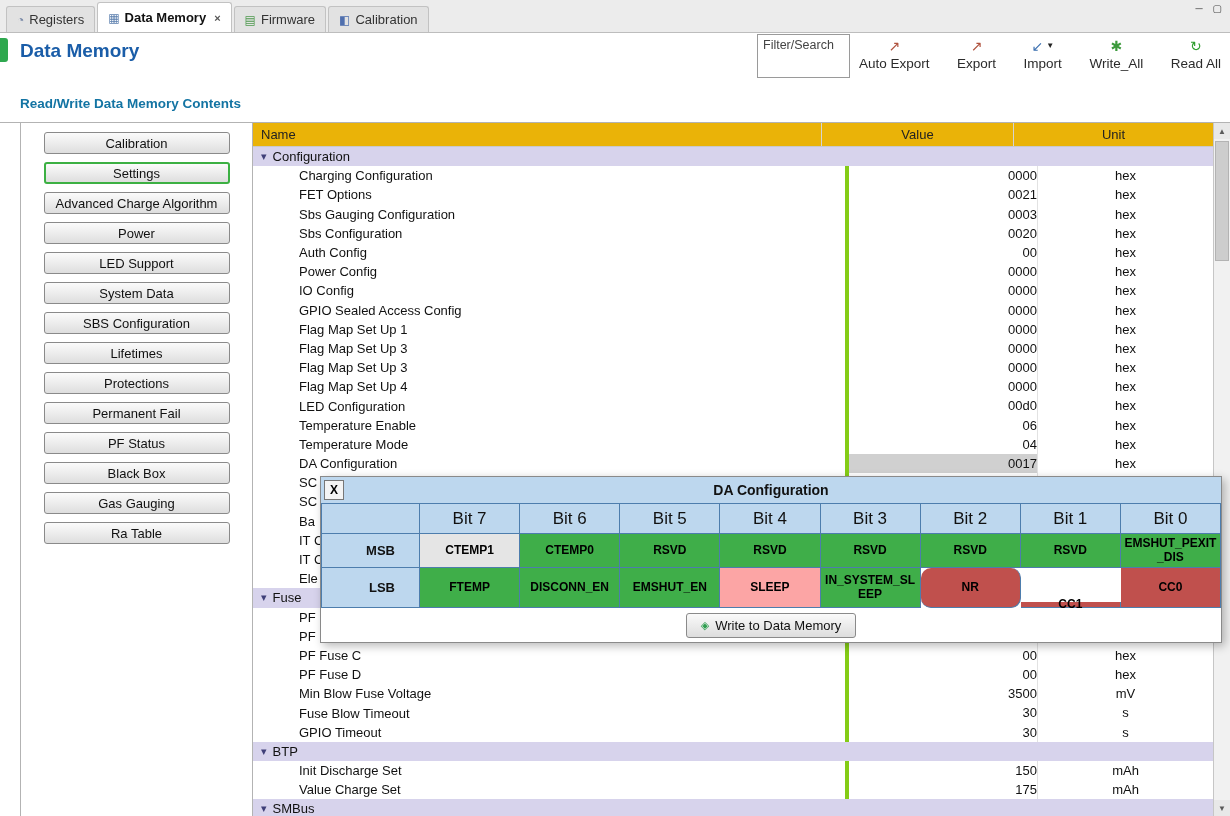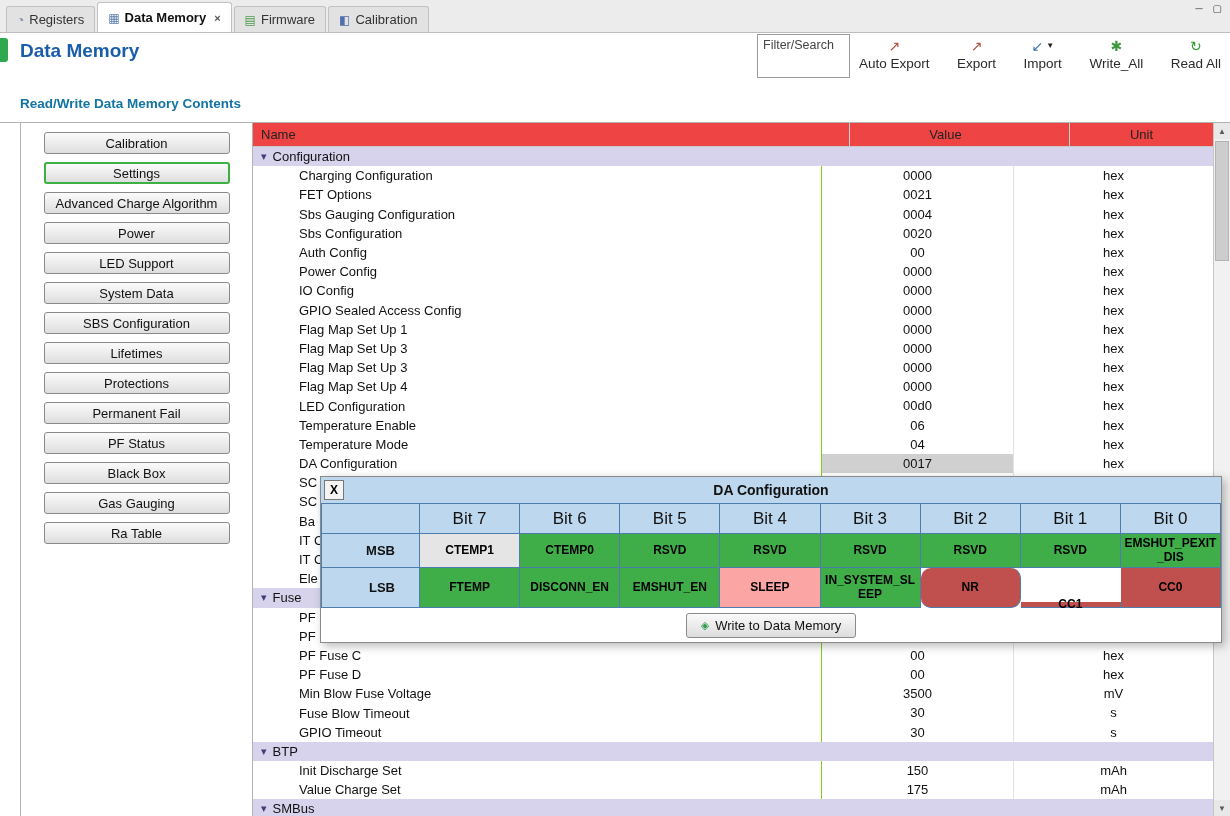--- a/index.html
+++ b/index.html
@@ -30,30 +30,30 @@
   .sectiontitle { position:absolute; left:20px; top:96px; font-size:13.5px; font-weight:bold; color:var(--section-title-color,#1374a3); }
 
   
   .content { position:absolute; left:0; right:0; top:122px; bottom:0; border-top:1px solid #b3b3b3; padding-left:20px; display:flex; }
   .sidebar { width:233px; border-left:1px solid #b3b3b3; border-right:1px solid #b3b3b3; padding-top:9px; background:#fff; }
   .sbtn { display:block; width:186px; height:22px; margin:0 auto 8px auto; background:linear-gradient(#fbfbfb,#dedede); border:1px solid #8a8a8a; border-radius:3px; font-family:inherit; font-size:13px; color:#111; }
   .sbtn.selected { border:2px solid var(--selected-green,#3cb043); }
 
   
   .tablearea { flex:1; position:relative; overflow:hidden; background:#fff; }
-  .thead { display:flex; height:24px; border-bottom:1px solid #c9c9c9; background:#ef4444; color:#222;gap:28px; }
+  .thead { display:flex; height:24px; border-bottom:1px solid #c9c9c9; background:#eab308; color:#222; }
   .thead > div { display:flex; align-items:center; }
   .h-name { width:568px; padding-left:8px; }
   .h-value { width:192px; justify-content:center; border-left:1px solid #d4d4d4; }
   .h-unit { flex:1; justify-content:center; border-left:1px solid #d4d4d4; }
   .trow { display:flex; height:19.2px; align-items:center; }
   .trow.section { background:var(--section-row-bg,#d7d3ec); padding-left:8px; gap:6px; }
   .arrow { color:#3f3f78; font-size:11px; line-height:1; }
   .cname { width:568px; padding-left:46px; white-space:nowrap; overflow:hidden; }
-  .cvalue { width:192px; text-align:center; align-self:stretch; line-height:19.2px; border-left:1px solid #84cc16; }
+  .cvalue { width:192px; text-align:right; align-self:stretch; line-height:19.2px; border-left:4px solid #84cc16;margin-left:24px; }
   .cunit { flex:1; text-align:center; align-self:stretch; line-height:19.2px; border-left:1px solid #e2e2e2; }
   .cvalue.selected { background:var(--selected-value-bg,#d0d0d0); }
 
   
   .vscroll { width:17px; position:relative; background:#f1f1f1; border-left:1px solid #c6c6c6; }
   .sarrow { position:absolute; left:0; width:16px; height:16px; display:flex; align-items:center; justify-content:center; font-size:8px; color:#5a5a5a; background:#e8e8e8; }
   .sarrow.up { top:0; }
   .sarrow.down { bottom:0; }
   .sthumb { position:absolute; left:1px; right:1px; top:18px; height:120px; background:#cdcdcd; border:1px solid #b3b3b3; }
 
@@ -174,21 +174,21 @@
             <div class="cvalue">0000</div>
             <div class="cunit">hex</div>
           </div>
           <div class="trow">
             <div class="cname">FET Options</div>
             <div class="cvalue">0021</div>
             <div class="cunit">hex</div>
           </div>
           <div class="trow">
             <div class="cname">Sbs Gauging Configuration</div>
-            <div class="cvalue">0004</div>
+            <div class="cvalue">0003</div>
             <div class="cunit">hex</div>
           </div>
           <div class="trow">
             <div class="cname">Sbs Configuration</div>
             <div class="cvalue">0020</div>
             <div class="cunit">hex</div>
           </div>
           <div class="trow">
             <div class="cname">Auth Config</div>
             <div class="cvalue">00</div>

